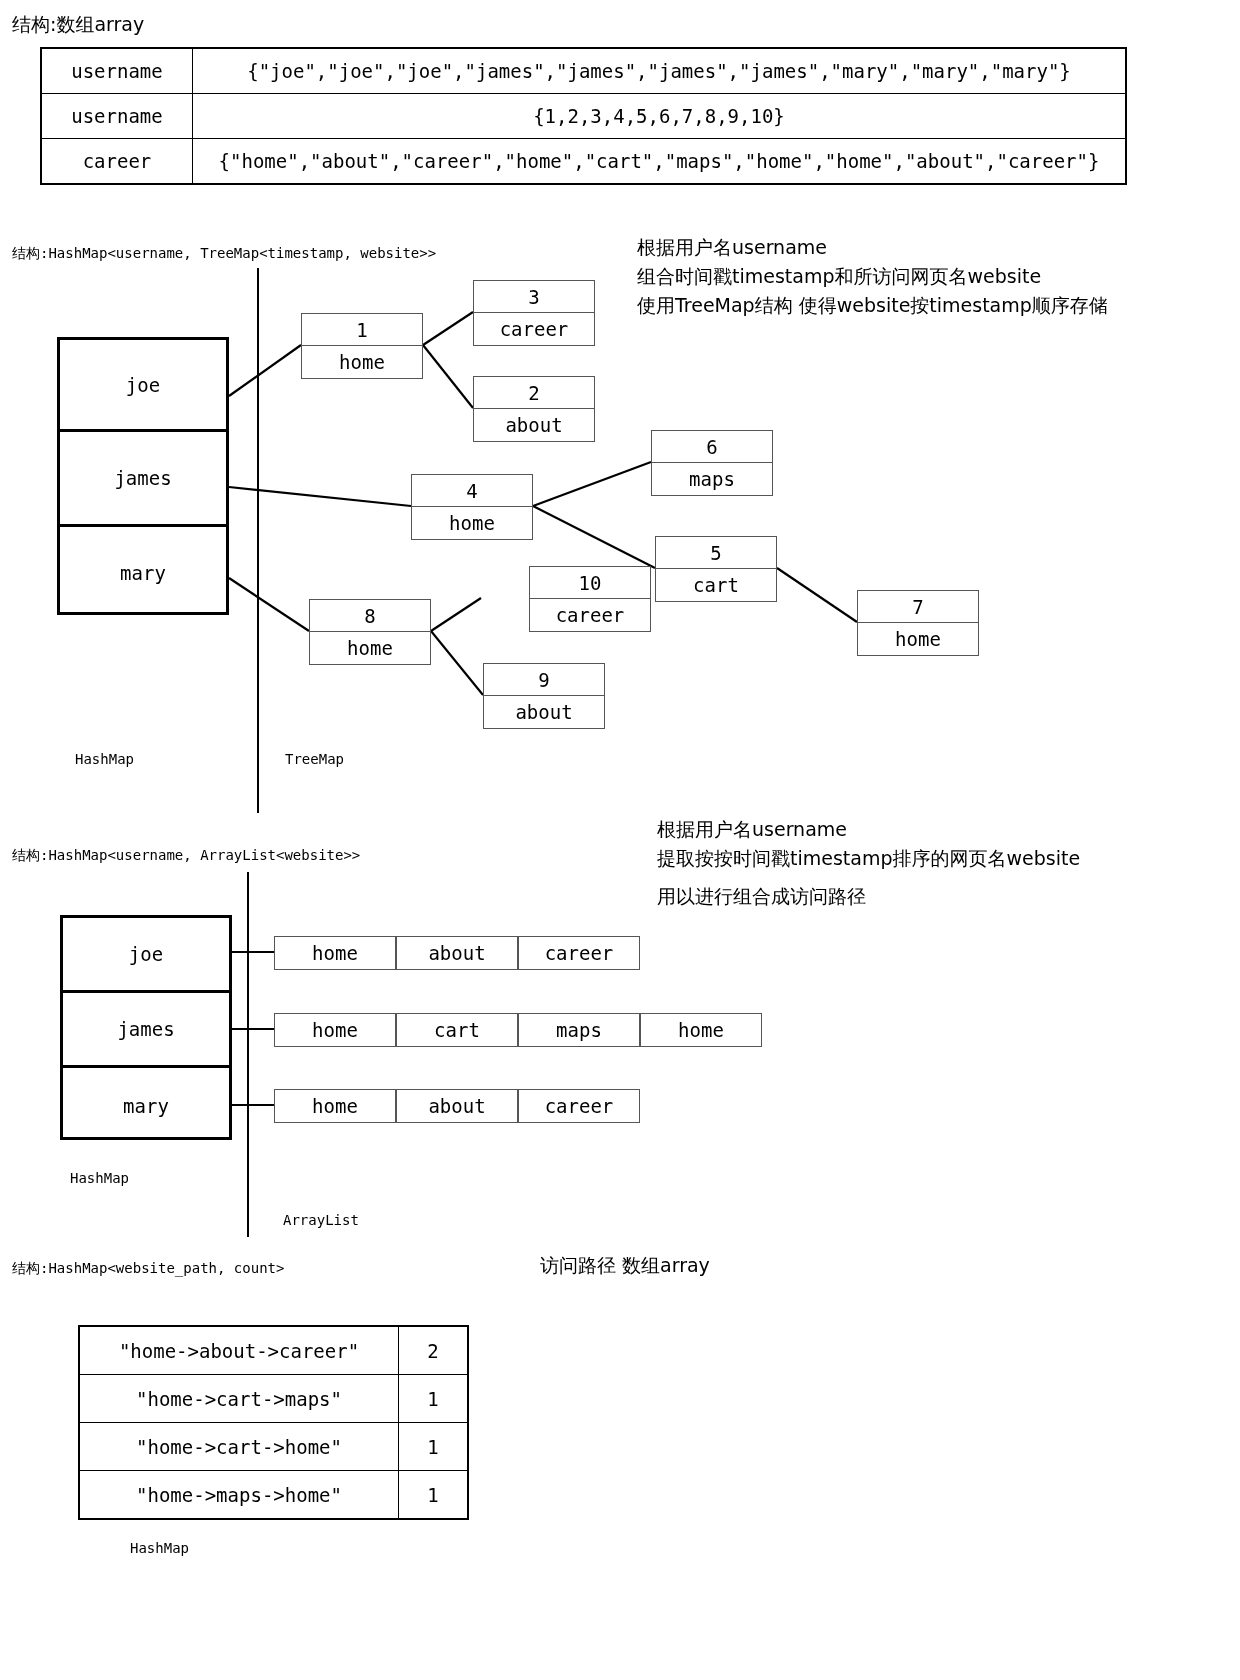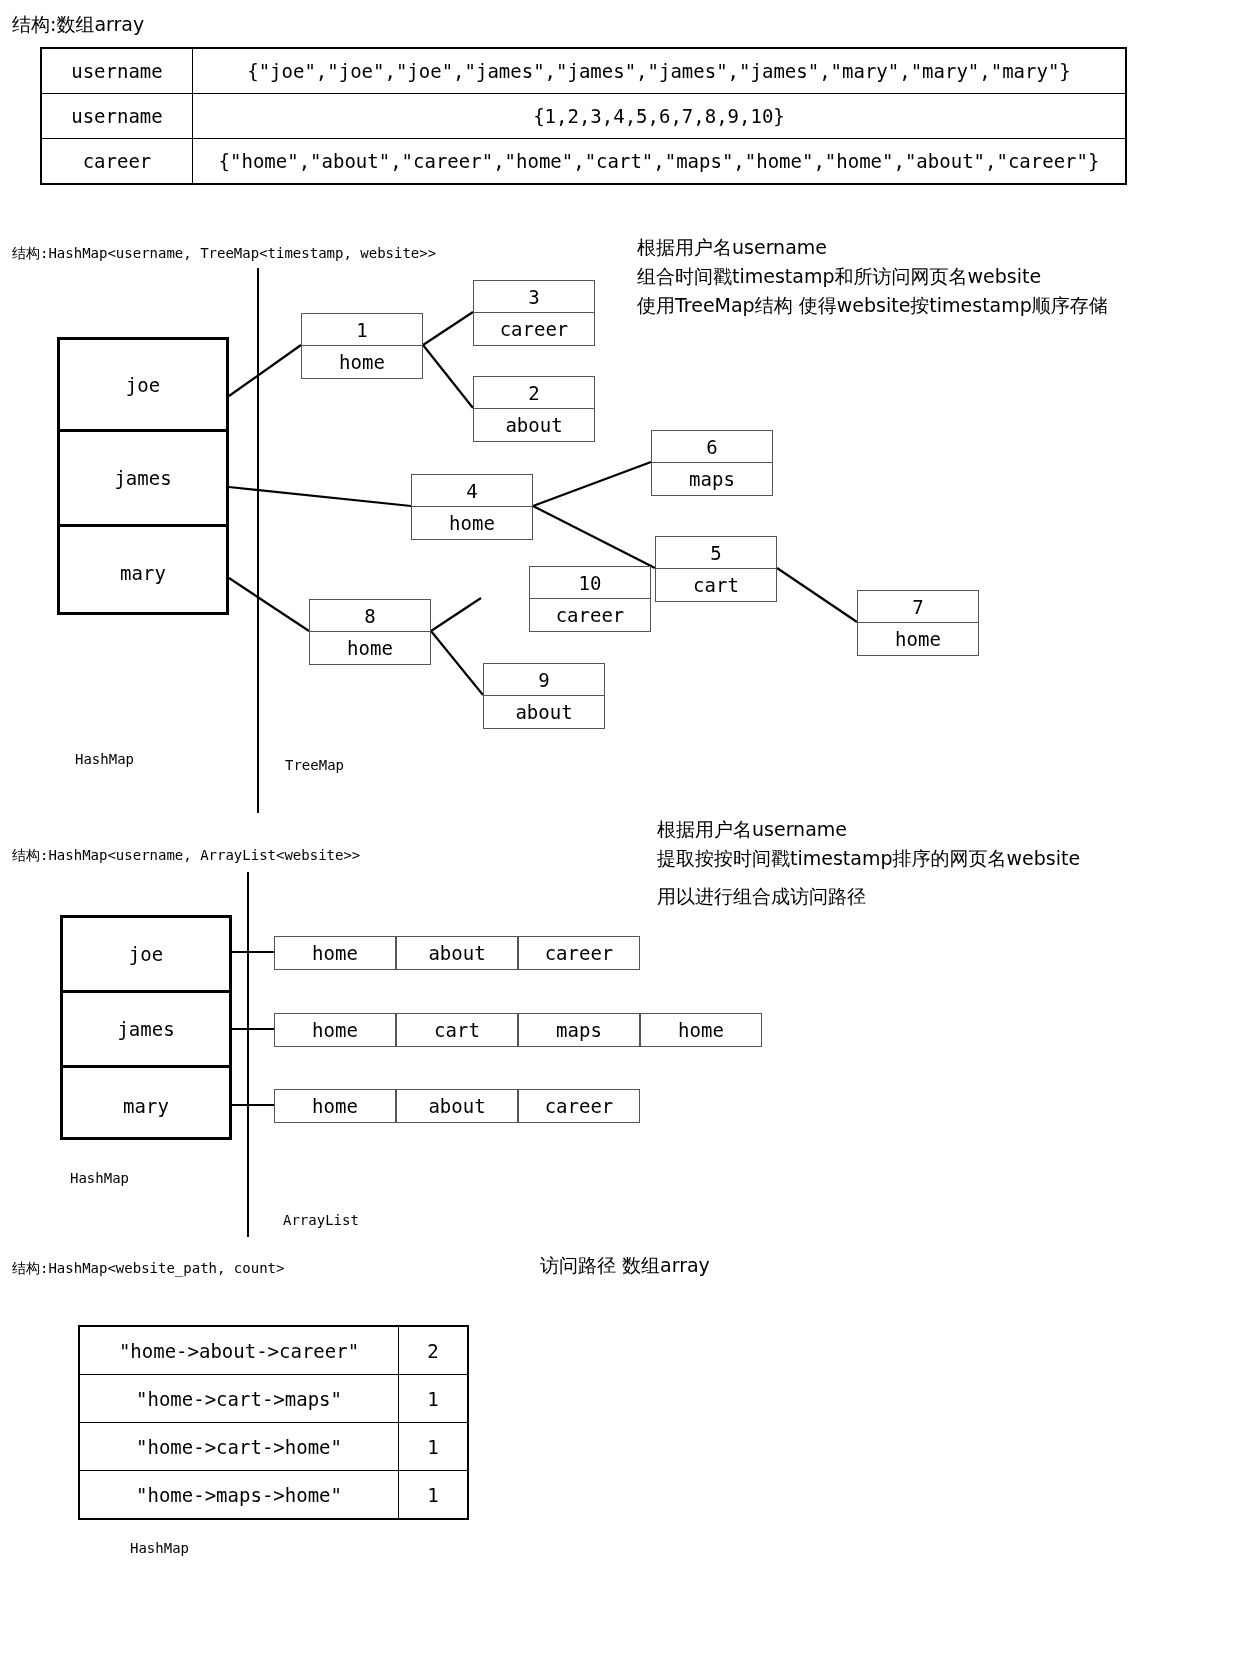--- a/index.html
+++ b/index.html
@@ -231,21 +231,21 @@
 <div class="abs node" style="left:481px; top:566px;margin-left:48px;">
   <div class="k">10</div>
   <div class="v">career</div>
 </div>
 <div class="abs node" style="left:483px; top:663px;">
   <div class="k">9</div>
   <div class="v">about</div>
 </div>
 
 <div class="abs mono" style="left:75px; top:746px;">HashMap</div>
-<div class="abs mono" style="left:285px; top:746px;margin-top:6px;">TreeMap</div>
+<div class="abs mono" style="left:285px; top:746px;">TreeMap</div>
 
 <div class="abs mono" style="left:12px; top:842px;">结构:HashMap&lt;username, ArrayList&lt;website&gt;&gt;</div>
 
 <div class="abs note-block" style="left:657px; top:815px;">根据用户名username
 提取按按时间戳timestamp排序的网页名website</div>
 <div class="abs note-block" style="left:657px; top:882px;">用以进行组合成访问路径</div>
 
 <div class="abs vdiv" style="left:247px; top:872px; height:365px;"></div>
 
 <div class="abs bucket-col" style="left:60px; top:915px; width:172px; height:225px;">

